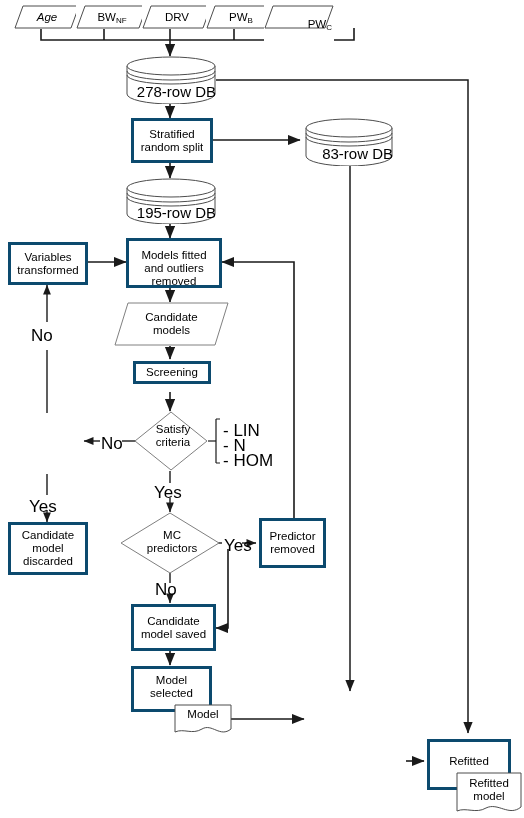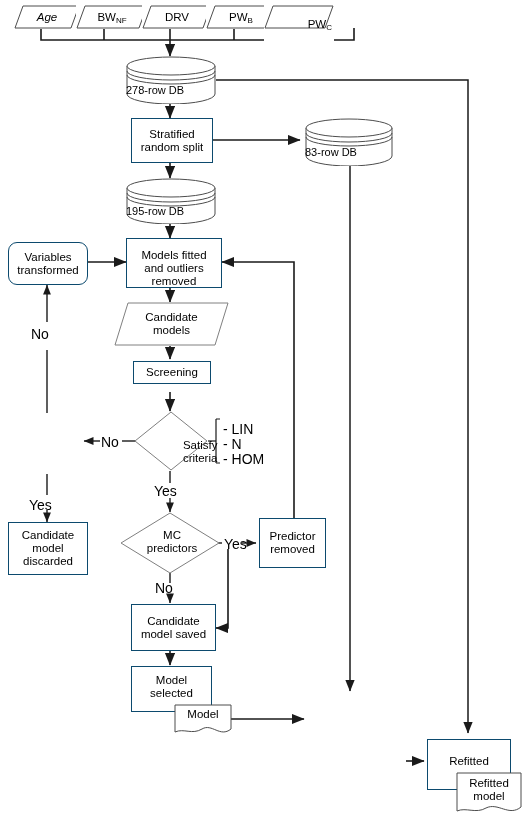--- a/index.html
+++ b/index.html
@@ -1,25 +1,25 @@
 <!DOCTYPE html>
 <html><head>
 <meta charset="utf-8">
 <style>
   html,body{margin:0;padding:0;background:#fff;}
   body{font-family:"Liberation Sans", sans-serif;}
   #canvas{position:relative;width:524px;height:818px;background:#fff;overflow:hidden;}
   .node{position:absolute;box-sizing:border-box;display:flex;align-items:center;justify-content:center;
         text-align:center;color:#000;font-size:11.5px;line-height:1.12;}
-  .box{border:1px solid #0c4a6e;background:#fff;}
+  .box{border:3px solid #0c4a6e;background:#fff;}
   .para{background:#fff;}
-  .lbl{position:absolute;font-size:14px;color:#000;white-space:nowrap;}
+  .lbl{position:absolute;font-size:17px;color:#000;white-space:nowrap;}
   svg.edges{position:absolute;left:0;top:0;width:524px;height:818px;pointer-events:none;}
   .txt{position:relative;z-index:3;padding:0 2px;}
-  .cyl-label{position:absolute;width:100%;text-align:left;font-size:11px;}
+  .cyl-label{position:absolute;width:100%;text-align:right;font-size:15px;}
   sub{font-size:8px;vertical-align:baseline;position:relative;top:2px;}
   .diamond-txt{position:absolute;width:120%;left:-10%;text-align:center;font-size:11.5px;line-height:1.1;}
 </style>
 </head>
 <body>
 
 <div id="canvas">
 
   <svg class="edges" viewBox="0 0 524 818">
     <defs>
@@ -151,21 +151,21 @@
   <div class="node" style="left:126px;top:178px;width:90px;height:46px;">
     <svg width="90" height="46" style="position:absolute;left:0;top:0;">
       <path d="M1,10 L1,36 A44,10 0 0 0 89,36 L89,10" fill="#fff" stroke="#4d4d4d" stroke-width="1"></path>
       <ellipse cx="45" cy="10" rx="44" ry="9" fill="#fff" stroke="#4d4d4d" stroke-width="1"></ellipse>
       <path d="M1,15 A44,9 0 0 0 89,15" fill="none" stroke="#4d4d4d" stroke-width="1"></path>
       <path d="M1,19 A44,9 0 0 0 89,19" fill="none" stroke="#4d4d4d" stroke-width="1"></path>
     </svg>
     <span class="cyl-label txt" style="top:27px;">195-row DB</span>
   </div>
 
-  <div class="node box" style="left:8px;top:242px;width:80px;height:43px;border-radius:9px;">
+  <div class="node box" style="left:8px;top:242px;width:80px;height:43px;">
     <span class="txt" style="white-space:pre-line;">Variables
 transformed</span>
   </div>
 
   <div class="node box" style="left:126px;top:238px;width:96px;height:50px;">
     <span class="txt" style="white-space:pre-line;margin-top:11px;">Models fitted
 and outliers
 removed</span>
   </div>
 
@@ -179,21 +179,21 @@
 
   <div class="node box" style="left:133px;top:361px;width:78px;height:23px;">
     <span class="txt">Screening</span>
   </div>
 
 
   <div class="node" style="left:134px;top:411px;width:74px;height:60px;">
     <svg width="74" height="60" style="position:absolute;left:0;top:0;">
         <polygon points="37,1 73,30 37,59 1,30" fill="#fff" stroke="#808080" stroke-width="1"></polygon>
       </svg>
-    <span class="diamond-txt txt" style="top:28px;white-space:pre-line;text-align:right;">Satisfy
+    <span class="diamond-txt txt" style="top:12px;white-space:pre-line;">Satisfy
 criteria</span>
   </div>
 
   <div class="lbl" style="left:223px;top:421px;">- LIN</div>
   <div class="lbl" style="left:223px;top:436px;">- N</div>
   <div class="lbl" style="left:223px;top:451px;">- HOM</div>
 
   <div class="lbl" style="left:101px;top:434px;">No</div>
   <div class="lbl" style="left:31px;top:326px;">No</div>
   <div class="lbl" style="left:29px;top:497px;">Yes</div>

